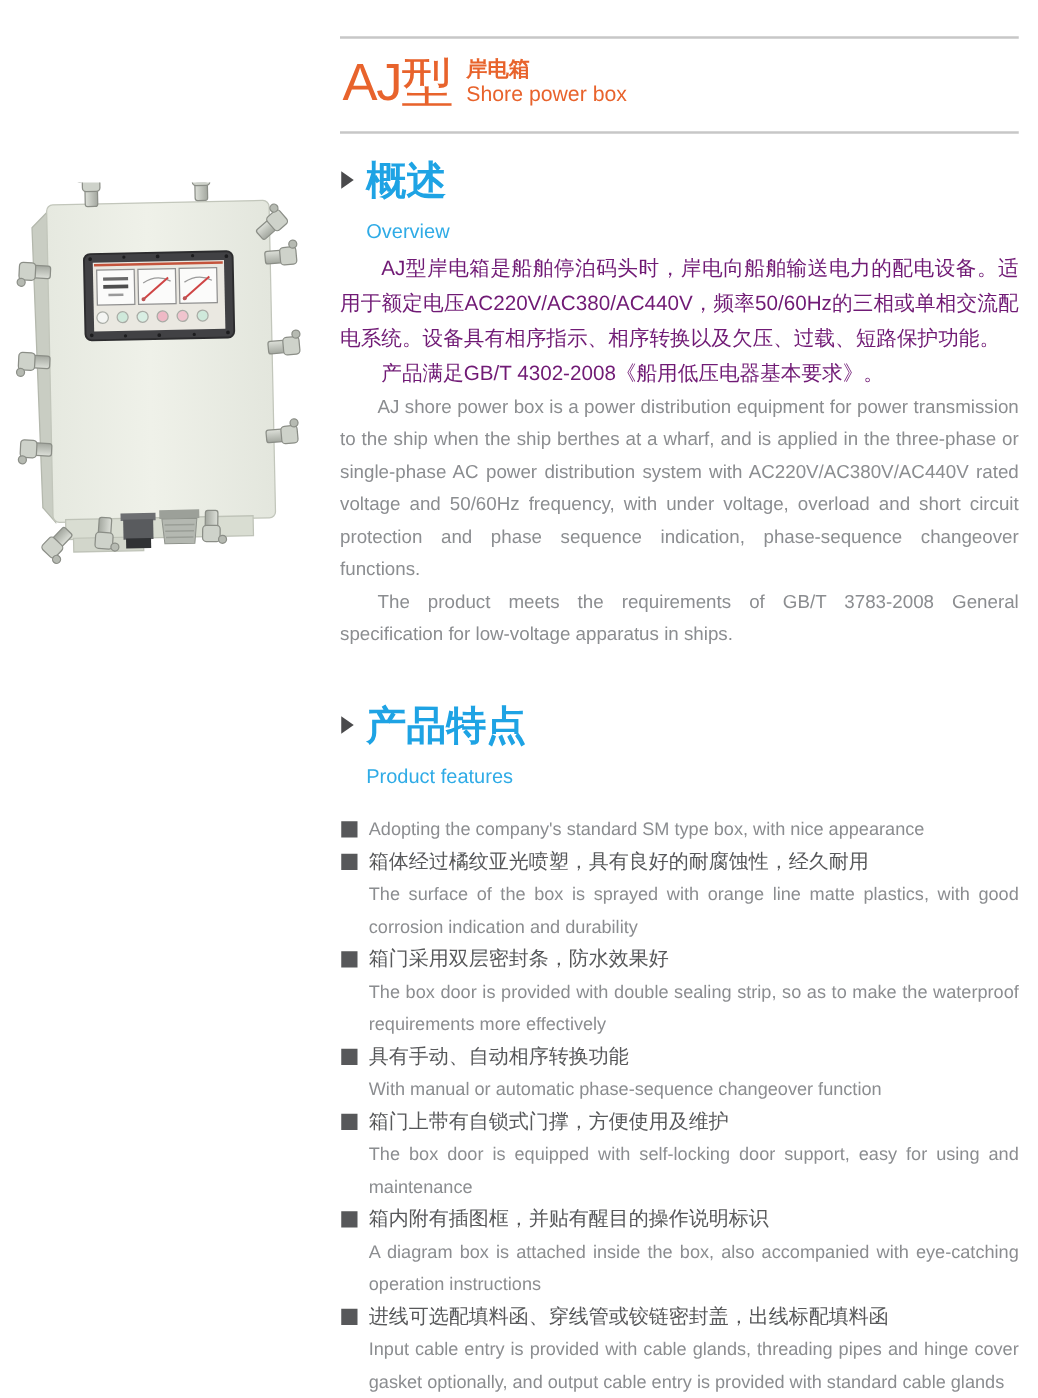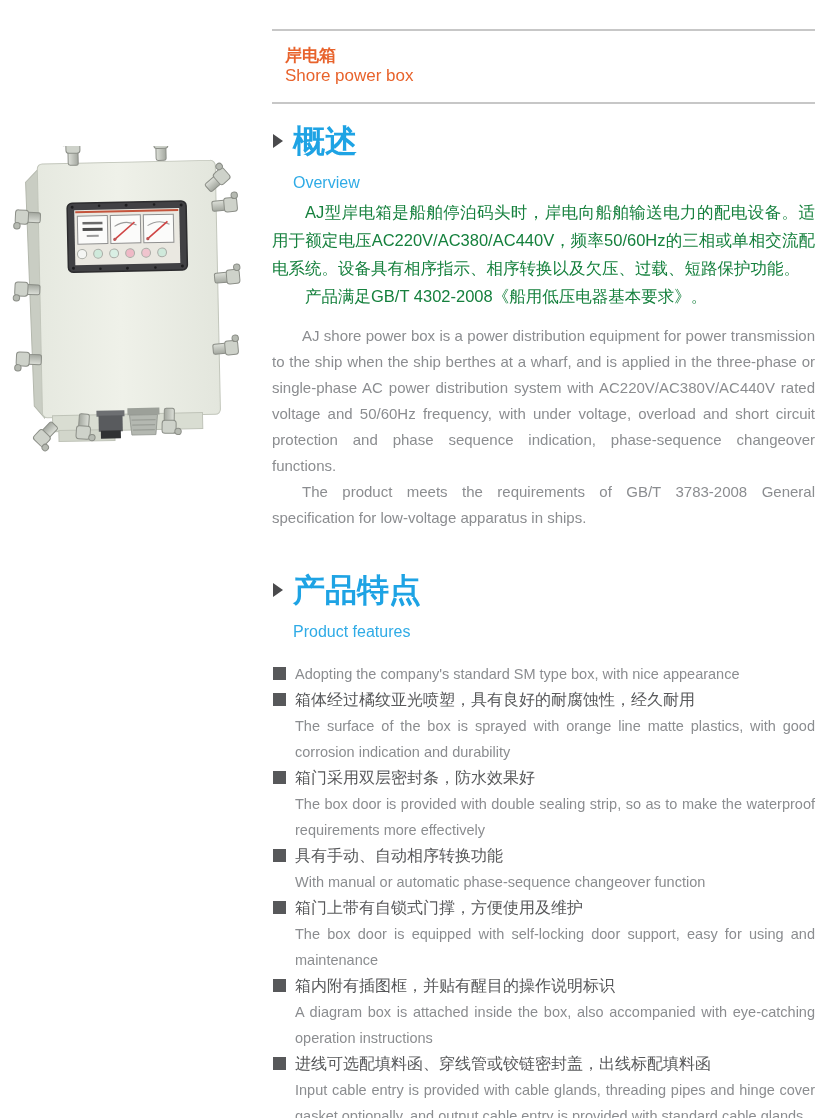--- a/index.html
+++ b/index.html
@@ -29,25 +29,25 @@
   .tri-icon {
     width:0; height:0; margin:6px 10px 0 1px;
     border-left:10px solid #4a4a4c;
     border-top:7px solid transparent;
     border-bottom:7px solid transparent;
   }
   .sec-title { font-size:32px; line-height:27px; font-weight:bold; color:#1ea3e4; }
   .sec-sub { font-size:16px; line-height:17px; color:#2fabe6; margin-top:19px; }
 
   .para-cn {
-    font-size:16.5px; line-height:28px; color:#15803d;
+    font-size:16.5px; line-height:28px; color:#701a75;
     text-align:justify; text-indent:2em;
   }
   .cn-block { margin-top:7px; }
-  .en-block { margin-top:13px; }
+  .en-block { }
   .para-en {
     font-size:15px; line-height:26px; color:#8b8d90;
     text-align:justify; text-indent:2em;
   }
 
   .features-header { margin-top:46px; }
   .features-list { margin-top:21px; }
   .feat { margin-bottom:0; }
   .feat-cn {
     position:relative; padding-left:23px;
@@ -166,20 +166,21 @@
       <use href="#latch" transform="translate(40,277) rotate(135)"></use>
     </g>
   </svg>
 </div>
 
 <div class="content">
 
   <div class="rule rule-top"></div>
 
   <div class="title-row">
+    <div class="model">AJ型</div>
     <div class="product-names">
       <div class="product-cn">岸电箱</div>
       <div class="product-en">Shore power box</div>
     </div>
   </div>
 
   <div class="rule"></div>
 
   <div class="section-header">
     <span class="tri-icon"></span>

